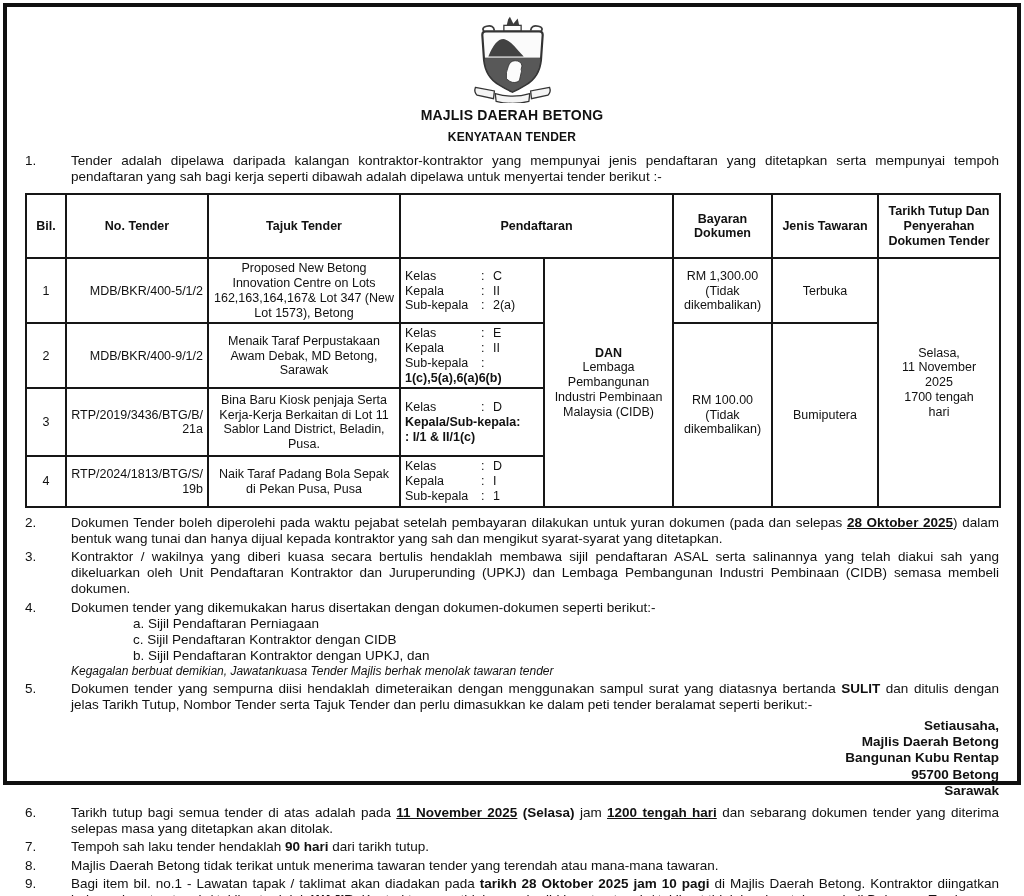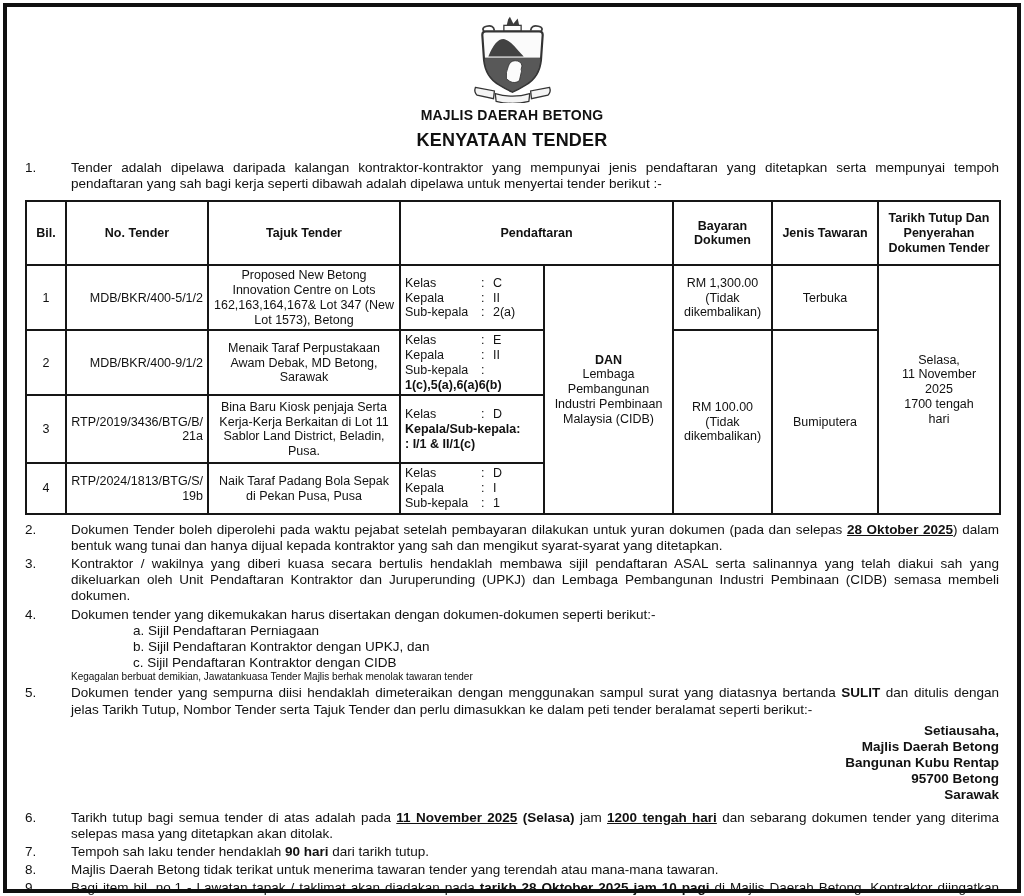--- a/index.html
+++ b/index.html
@@ -1,23 +1,23 @@
 <!DOCTYPE html>
 <html><head>
 <meta charset="utf-8">
 <style>
   html,body{margin:0;padding:0;background:#fff;}
   body{width:1024px;height:896px;font-family:"Liberation Sans",sans-serif;color:#111;}
   .page{
-    box-sizing:border-box;margin:3px;height:890px;border:4px solid #101010;
+    box-sizing:border-box;margin:3px;height:782px;border:4px solid #101010;
     padding:6px 18px 8px 18px;position:relative;background:#fff;
   }
   .crest-wrap{text-align:center;margin-top:2px;height:88px;}
   .org-name{text-align:center;font-weight:bold;font-size:14px;margin-top:4px;letter-spacing:.2px;}
-  .doc-title{text-align:center;font-weight:bold;font-size:18px;margin-top:7px;letter-spacing:.2px;}
+  .doc-title{text-align:center;font-weight:bold;font-size:12px;margin-top:7px;letter-spacing:.2px;}
   .item{display:flex;margin-top:2px;}
   .item .num{flex:0 0 46px;font-size:13.5px;line-height:1.2;}
   .item .txt{flex:1;font-size:13.5px;line-height:1.2;text-align:justify;}
   .intro{margin-top:9px;}
   
   table.tender{border-collapse:collapse;table-layout:fixed;width:100%;margin:8px 0 7px 0;}
   table.tender th,table.tender td{
     border:2px solid #161616;padding:2px 4px;font-size:12.5px;line-height:1.18;
     vertical-align:middle;overflow:hidden;
   }
@@ -26,21 +26,21 @@
   td.no-tender{text-align:right;word-wrap:break-word;}
   td.pend{vertical-align:middle;padding:3px 5px;}
   .pline{display:grid;grid-template-columns:76px 12px auto;}
   .pline span{white-space:nowrap;}
   .pline.wide{display:block;font-weight:bold;}
   .dan-b{font-weight:bold;}
   tr.r1{height:62px;} tr.r2{height:58px;} tr.r3{height:68px;} tr.r4{height:44px;}
   
   .notes{margin-top:3px;}
   .sub-line{font-size:13.5px;line-height:1.2;margin-left:62px;}
-  .tail-line{font-size:10px;line-height:1.2;}
+  .tail-line{font-size:12px;line-height:1.2;font-style:italic;}
   .addr{ text-align:right;font-weight:bold;font-size:13.5px;line-height:1.2;margin:5px 0 6px 0;}
   .notes2{margin-top:5px;}
   .b{font-weight:bold;} .u{text-decoration:underline;}
 </style>
 </head>
 <body>
 
 <div class="page">
 
   <div class="crest-wrap">
@@ -194,22 +194,22 @@
     </div>
     <div class="item">
       <span class="num">3.</span>
       <div class="txt"><span>Kontraktor / wakilnya yang diberi kuasa secara bertulis hendaklah membawa sijil pendaftaran ASAL serta salinannya yang telah diakui sah yang dikeluarkan oleh Unit Pendaftaran Kontraktor dan Juruperunding (UPKJ) dan Lembaga Pembangunan Industri Pembinaan (CIDB) semasa membeli dokumen.</span></div>
     </div>
     <div class="item">
       <span class="num">4.</span>
       <div class="txt">
         <div><span>Dokumen tender yang dikemukakan harus disertakan dengan dokumen-dokumen seperti berikut:-</span></div>
         <div class="sub-line">a. Sijil Pendaftaran Perniagaan</div>
+        <div class="sub-line">c. Sijil Pendaftaran Kontraktor dengan CIDB</div>
         <div class="sub-line">b. Sijil Pendaftaran Kontraktor dengan UPKJ, dan</div>
-        <div class="sub-line">c. Sijil Pendaftaran Kontraktor dengan CIDB</div>
         <div class="tail-line">Kegagalan berbuat demikian, Jawatankuasa Tender Majlis berhak menolak tawaran tender</div>
       </div>
     </div>
     <div class="item">
       <span class="num">5.</span>
       <div class="txt"><span>Dokumen tender yang sempurna diisi hendaklah dimeteraikan dengan menggunakan sampul surat yang diatasnya bertanda </span><span class="b">SULIT</span><span> dan ditulis dengan jelas Tarikh Tutup, Nombor Tender serta Tajuk Tender dan perlu dimasukkan ke dalam peti tender beralamat seperti berikut:-</span></div>
     </div>
   </div>
 
   <div class="addr">

